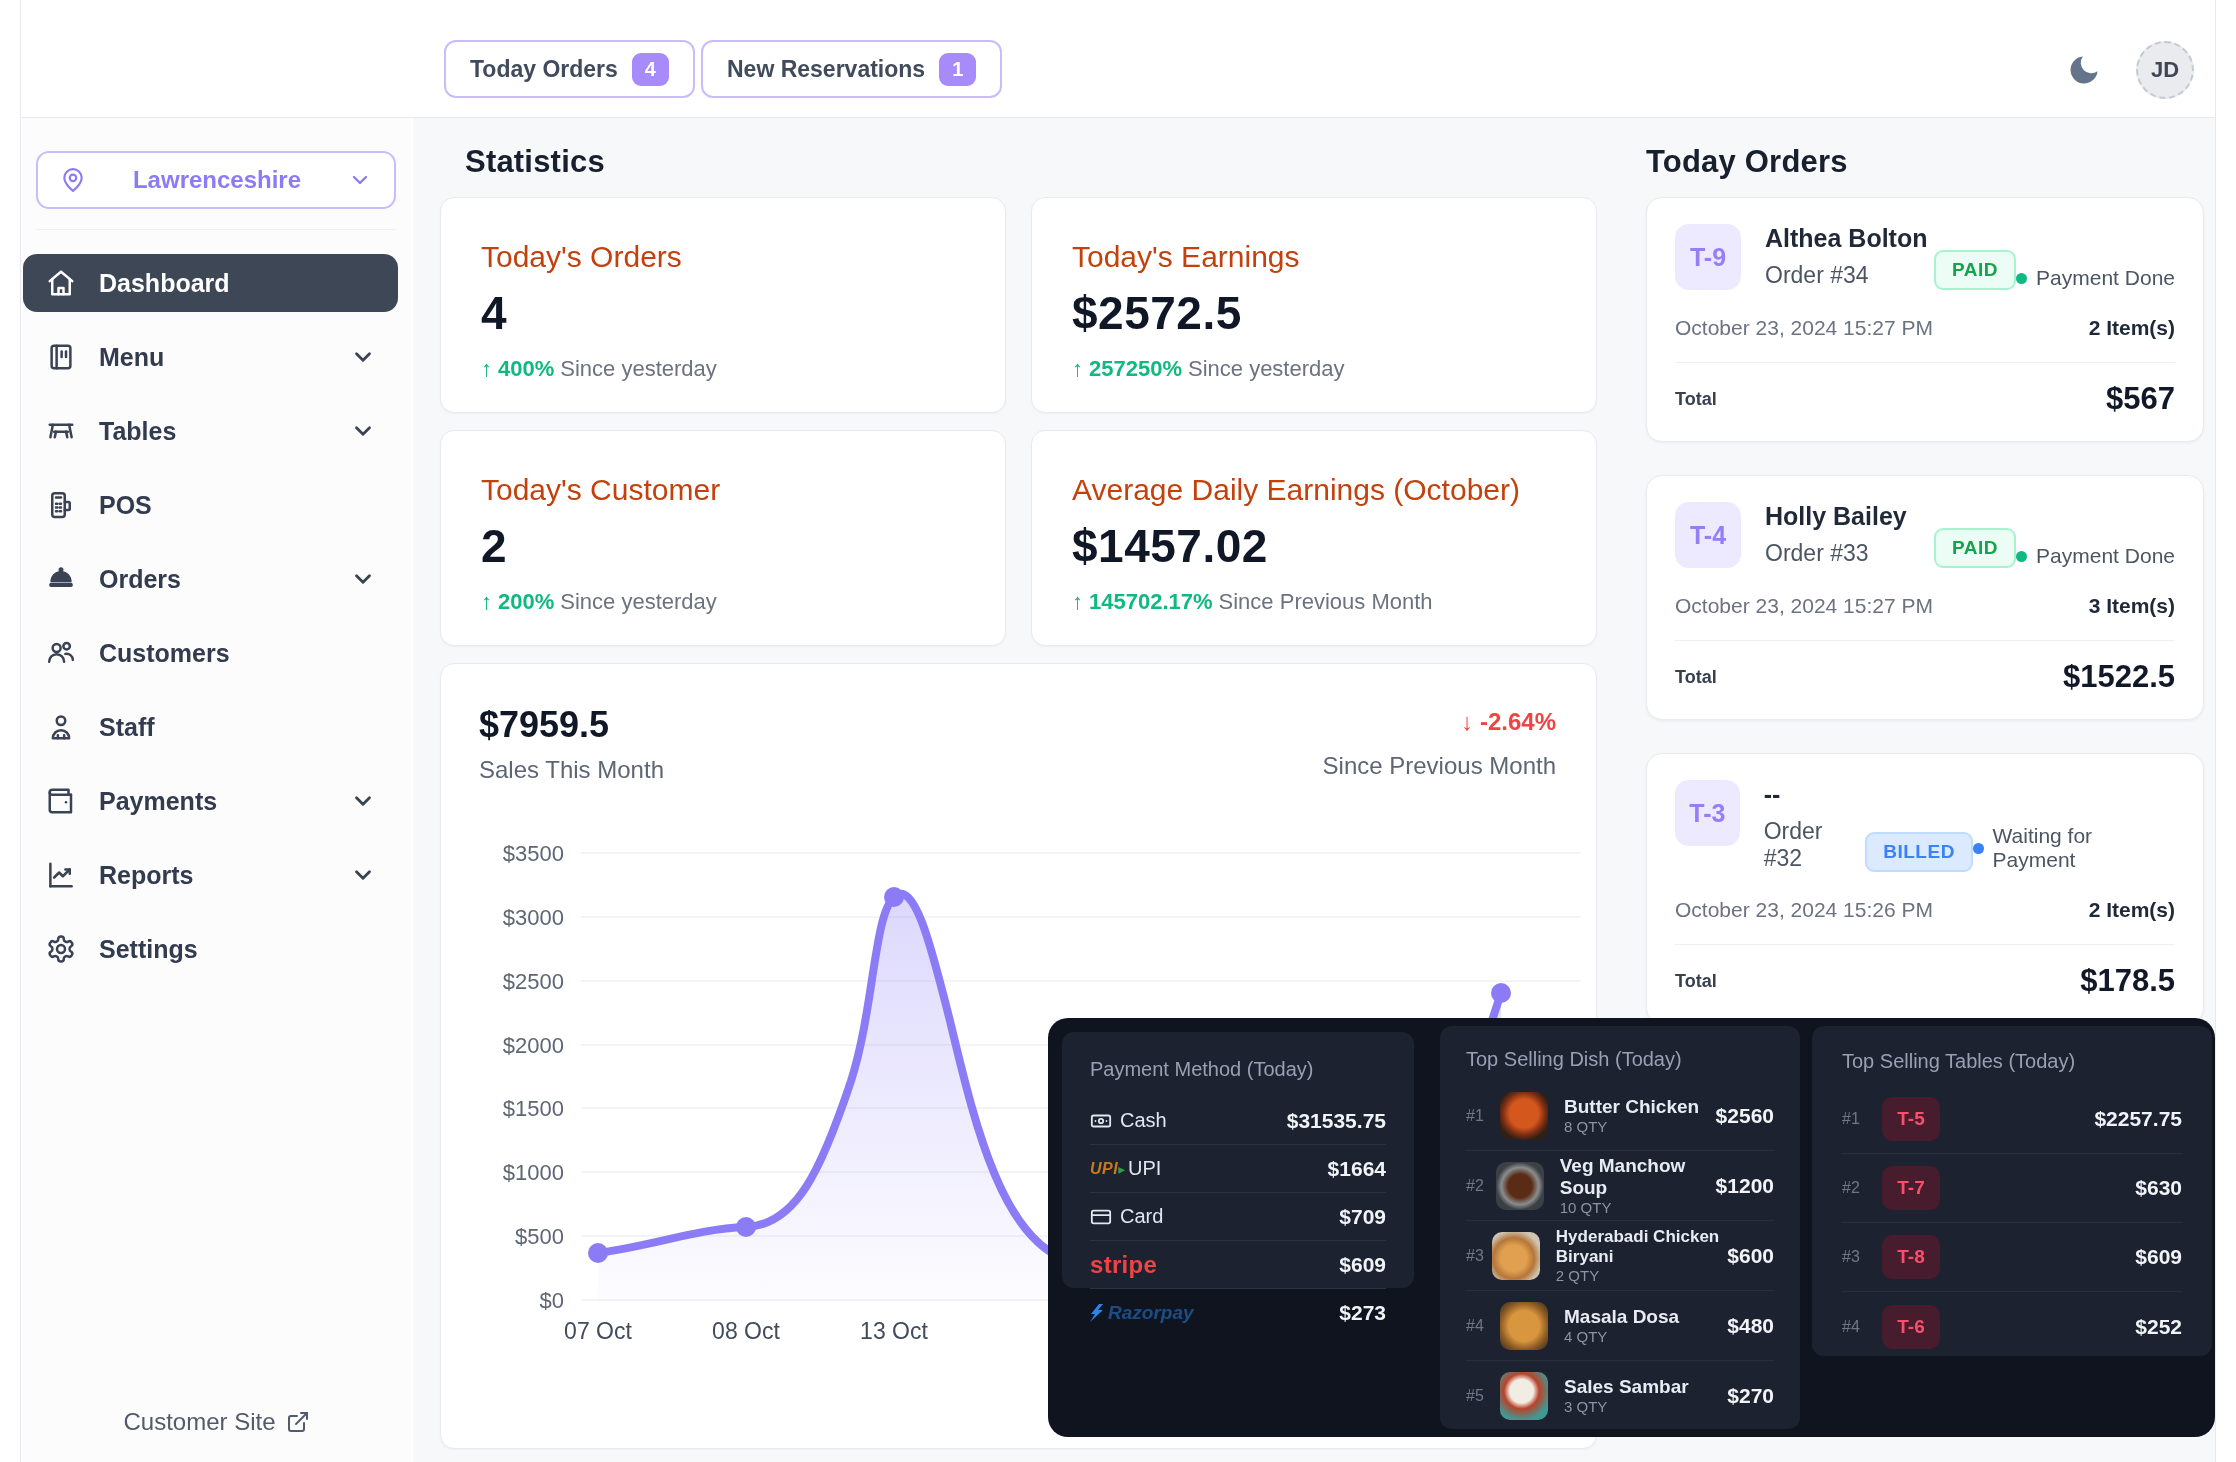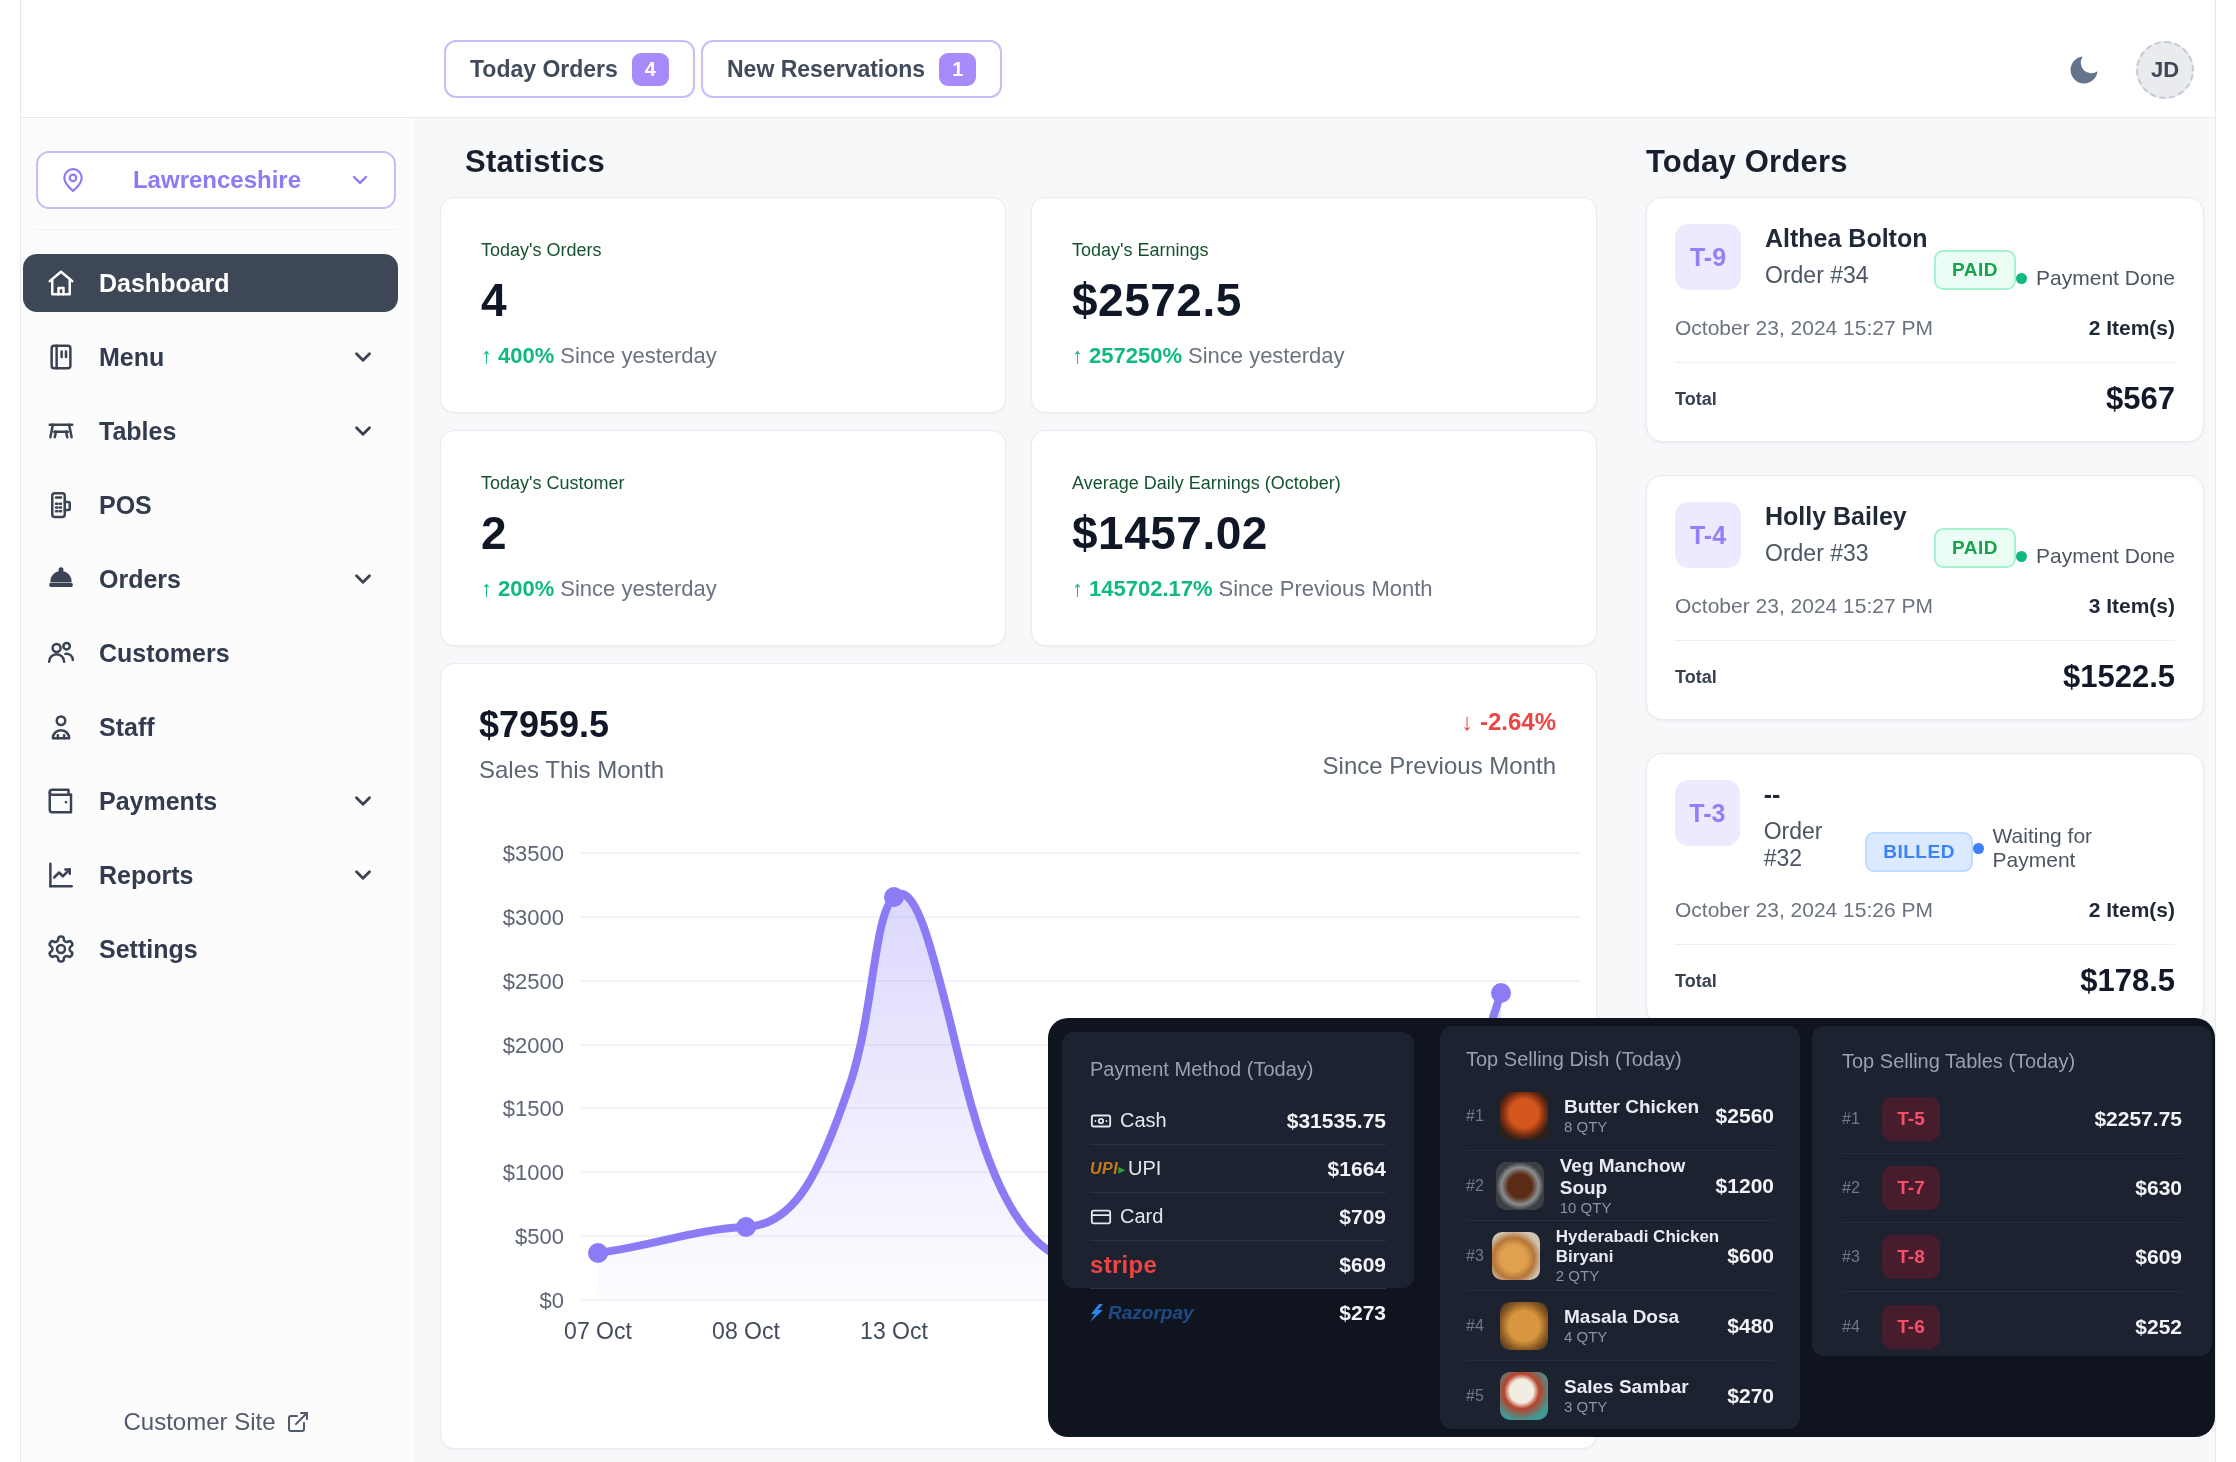--- a/index.html
+++ b/index.html
@@ -39,21 +39,21 @@
   .chev { color:#1d2736; }
   .customer-site { position:absolute; left:0; right:0; bottom:26px; display:flex; align-items:center;
     justify-content:center; gap:10px; font-size:24px; color:#515b6b; cursor:pointer; }
 
   
   .main-bg { position:absolute; left:413px; top:118px; right:21px; bottom:0; background:#f7f8fa; }
   .h-section { position:absolute; font-size:31px; font-weight:800; color:#18202e; letter-spacing:.2px; }
 
   .stat-card { position:absolute; width:566px; height:216px; background:#fff; border:1px solid #e8eaef;
     border-radius:14px; padding:42px 40px; box-shadow:0 1px 2px rgba(16,24,40,.04); }
-  .stat-title { font-size:18px; color:#14532d; }
+  .stat-title { font-size:30px; color:#c2410c; }
   .stat-value { font-size:46px; font-weight:800; color:#101828; margin-top:12px; letter-spacing:.5px; }
   .stat-delta { margin-top:16px; font-size:22px; color:#6b7280; display:flex; align-items:center; gap:6px; }
   .stat-delta .up { color:#10b981; font-weight:700; }
 
   .chart-card { position:absolute; left:440px; top:663px; width:1157px; height:786px; background:#fff;
     border:1px solid #e8eaef; border-radius:14px; box-shadow:0 1px 2px rgba(16,24,40,.04); }
   .chart-total { position:absolute; left:38px; top:40px; font-size:36px; font-weight:800; color:#101828; }
   .chart-sub { position:absolute; left:38px; top:92px; font-size:24px; color:#5d6675; }
   .chart-delta { position:absolute; right:40px; top:44px; font-size:24px; font-weight:700; color:#ef4444; }
   .chart-delta-sub { position:absolute; right:40px; top:88px; font-size:24px; color:#5d6675; }

